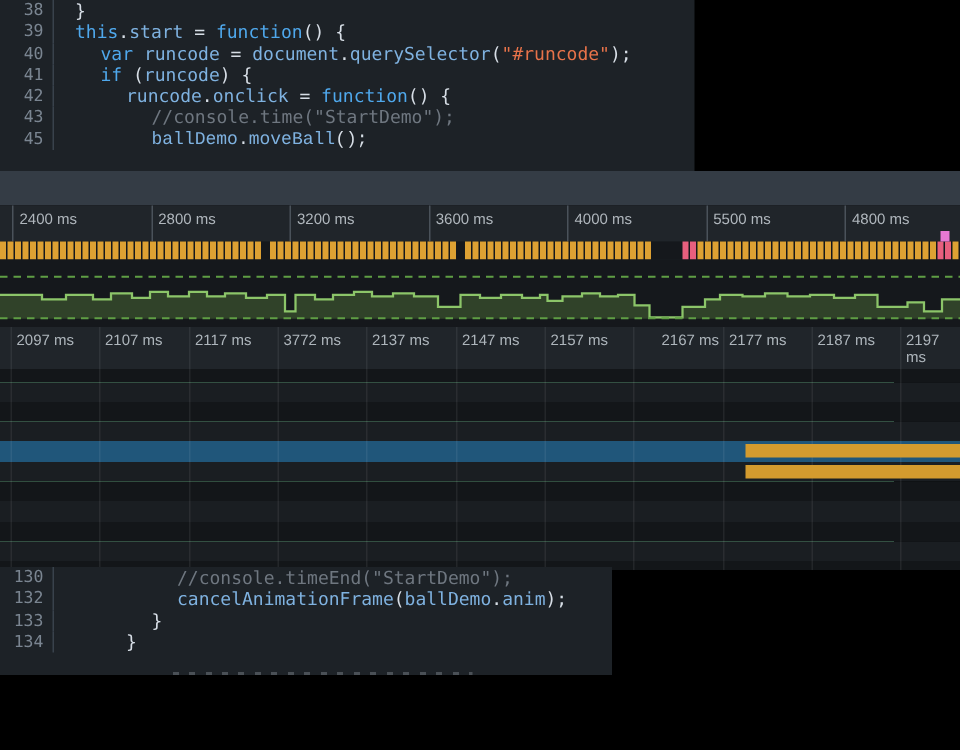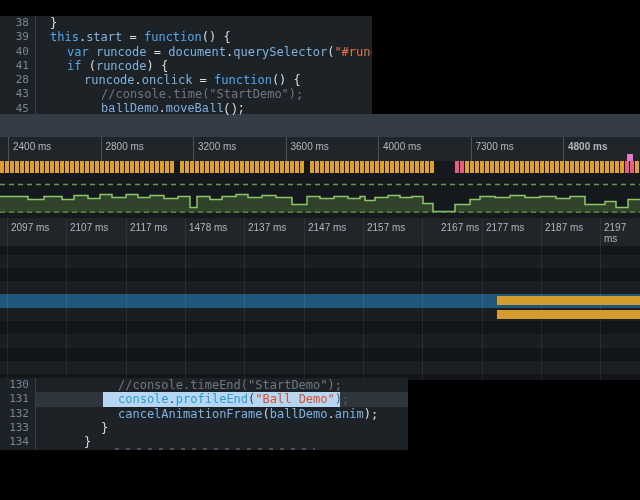--- a/index.html
+++ b/index.html
@@ -1,21 +1,21 @@
 <!DOCTYPE html>
 <html><head>
 <meta charset="utf-8">
 <style>
   *{margin:0;padding:0;box-sizing:border-box}
   html,body{width:640px;height:500px;background:#000;overflow:hidden}
   body{font-family:"Liberation Sans",sans-serif}
   #stage{position:absolute;top:0;left:0;width:640px;height:500px;background:#000}
 
   .panel{position:absolute;background:#1d2227;overflow:hidden}
-  #top-code-panel{top:16px;left:0;width:372px;height:114px}
+  #top-code-panel{top:0;left:0;width:463px;height:114px}
   #bottom-code-panel{top:378px;left:0;width:408px;height:72px;z-index:5}
 
   .code-line{display:flex;height:14.25px;line-height:14.25px;
     font-family:"DejaVu Sans Mono",monospace;font-size:12px;white-space:pre}
   .gutter{flex:0 0 36px;width:36px;text-align:right;padding-right:6px;color:#7a8591;
     border-right:1px solid #39424c;font-size:11px}
   .lcontent{position:relative;flex:1;height:100%}
   .ltext{position:absolute;top:0;left:0;z-index:2}
   .code-line.hl .lcontent{background:#2f353d}
   .selrect{position:absolute;top:0;height:100%;background:#b5d7f3;z-index:1}
@@ -51,43 +51,43 @@
 </head>
 <body>
 
 <div id="stage">
 
   <div id="top-code-panel" class="panel">
       <div class="code-line"><div class="gutter">38</div><div class="lcontent"><span class="ltext" style="padding-left: 14px;"><span class="pn">}</span></span></div></div>
       <div class="code-line"><div class="gutter">39</div><div class="lcontent"><span class="ltext" style="padding-left: 14px;"><span class="kw">this</span><span class="pn">.</span><span class="id">start</span><span class="pn"> = </span><span class="kw">function</span><span class="pn">() {</span></span></div></div>
       <div class="code-line"><div class="gutter">40</div><div class="lcontent"><span class="ltext" style="padding-left: 31px;"><span class="kw">var</span><span class="pn"> </span><span class="id">runcode</span><span class="pn"> = </span><span class="id">document</span><span class="pn">.</span><span class="id">querySelector</span><span class="pn">(</span><span class="str">"#runcode"</span><span class="pn">);</span></span></div></div>
       <div class="code-line"><div class="gutter">41</div><div class="lcontent"><span class="ltext" style="padding-left: 31px;"><span class="kw">if</span><span class="pn"> (</span><span class="id">runcode</span><span class="pn">) {</span></span></div></div>
-      <div class="code-line"><div class="gutter">28</div><div class="lcontent"><span class="ltext" style="padding-left: 48px;"><span class="id">runcode</span><span class="pn">.</span><span class="id">onclick</span><span class="pn"> = </span><span class="kw">function</span><span class="pn">() {</span></span></div></div>
+      <div class="code-line"><div class="gutter">42</div><div class="lcontent"><span class="ltext" style="padding-left: 48px;"><span class="id">runcode</span><span class="pn">.</span><span class="id">onclick</span><span class="pn"> = </span><span class="kw">function</span><span class="pn">() {</span></span></div></div>
       <div class="code-line"><div class="gutter">43</div><div class="lcontent"><span class="ltext" style="padding-left: 65px;"><span class="cm">//console.time("StartDemo");</span></span></div></div>
       <div class="code-line"><div class="gutter">45</div><div class="lcontent"><span class="ltext" style="padding-left: 65px; font-family: Liberation Mono, monospace;"><span class="id">ballDemo</span><span class="pn">.</span><span class="id">moveBall</span><span class="pn">();</span></span></div></div>
     </div>
 
   <div id="timeline-divider"></div>
 
   <div id="overview">
     <div id="overview-ruler">
         <div class="tickline" style="left: 8px; height: 24px;"></div>
         <div class="ticklabel" style="left: 13px;">2400 ms</div>
         <div class="tickline" style="left: 100.5px; height: 24px;"></div>
         <div class="ticklabel" style="left: 105.5px;">2800 ms</div>
         <div class="tickline" style="left: 193px; height: 24px;"></div>
         <div class="ticklabel" style="left: 198px;">3200 ms</div>
         <div class="tickline" style="left: 285.5px; height: 24px;"></div>
         <div class="ticklabel" style="left: 290.5px;">3600 ms</div>
         <div class="tickline" style="left: 378px; height: 24px;"></div>
         <div class="ticklabel" style="left: 383px;">4000 ms</div>
         <div class="tickline" style="left: 470.5px; height: 24px;"></div>
-        <div class="ticklabel" style="left: 475.5px;">7300 ms</div>
+        <div class="ticklabel" style="left: 475.5px;">5500 ms</div>
         <div class="tickline" style="left: 563px; height: 24px;"></div>
-        <div class="ticklabel" style="left: 568px; font-weight: bold;">4800 ms</div>
+        <div class="ticklabel" style="left: 568px;">4800 ms</div>
       </div>
     <div id="cpu-bars">
         <div class="abar" style="left: 0px;"></div>
         <div class="abar" style="left: 5px;"></div>
         <div class="abar" style="left: 10px;"></div>
         <div class="abar" style="left: 15px;"></div>
         <div class="abar" style="left: 20px;"></div>
         <div class="abar" style="left: 25px;"></div>
         <div class="abar" style="left: 30px;"></div>
         <div class="abar" style="left: 35px;"></div>
@@ -215,21 +215,21 @@
           <line x1="0" y1="39.19999999999999" x2="640" y2="39.19999999999999" stroke="#5f9e44" stroke-width="1.3" stroke-dasharray="5,4"></line>
         </svg>
     </div>
   </div>
 
   <div id="flame">
     <div id="flame-ruler">
         <div class="ticklabel" style="left: 11px;">2097 ms</div>
         <div class="ticklabel" style="left: 70px;">2107 ms</div>
         <div class="ticklabel" style="left: 130px;">2117 ms</div>
-        <div class="ticklabel" style="left: 189px;">1478 ms</div>
+        <div class="ticklabel" style="left: 189px;">3772 ms</div>
         <div class="ticklabel" style="left: 248px;">2137 ms</div>
         <div class="ticklabel" style="left: 308px;">2147 ms</div>
         <div class="ticklabel" style="left: 367px;">2157 ms</div>
         <div class="ticklabel" style="left: 441px;">2167 ms</div>
         <div class="ticklabel" style="left: 486px;">2177 ms</div>
         <div class="ticklabel" style="left: 545px;">2187 ms</div>
         <div class="ticklabel" style="left: 604px;">2197 ms</div>
       </div>
     <div id="flame-grid">
         <div class="grow dark" style="top: 0px; height: 8.5px;"></div>
@@ -255,19 +255,18 @@
       <div class="gline" style="left: 363px;"></div>
       <div class="gline" style="left: 422px;"></div>
       <div class="gline" style="left: 482px;"></div>
       <div class="gline" style="left: 541px;"></div>
       <div class="gline" style="left: 600px;"></div>
     </div>
 
   <div id="bottom-code-panel" class="panel">
     <div id="dash-hint"></div>
   <div class="code-line"><div class="gutter">130</div><div class="lcontent"><span class="ltext" style="padding-left: 82px;"><span class="cm">//console.timeEnd("StartDemo");</span></span></div></div>
-      <div class="code-line hl"><div class="gutter">131</div><div class="lcontent"><div class="selrect" style="left: 67px; width: 237px;"></div><span class="ltext" style="padding-left: 82px;"><span class="cy">console</span><span class="pns">.</span><span class="cy">profileEnd</span><span class="pns">(</span><span class="strs">"Ball Demo"</span><span class="dim">);</span></span></div></div>
       <div class="code-line"><div class="gutter">132</div><div class="lcontent"><span class="ltext" style="padding-left: 82px;"><span class="id">cancelAnimationFrame</span><span class="pn">(</span><span class="id">ballDemo</span><span class="pn">.</span><span class="id">anim</span><span class="pn">);</span></span></div></div>
       <div class="code-line"><div class="gutter">133</div><div class="lcontent"><span class="ltext" style="padding-left: 65px;"><span class="pn">}</span></span></div></div>
       <div class="code-line"><div class="gutter">134</div><div class="lcontent"><span class="ltext" style="padding-left: 48px;"><span class="pn">}</span></span></div></div>
     </div>
 
 </div>
 
 </body></html>

